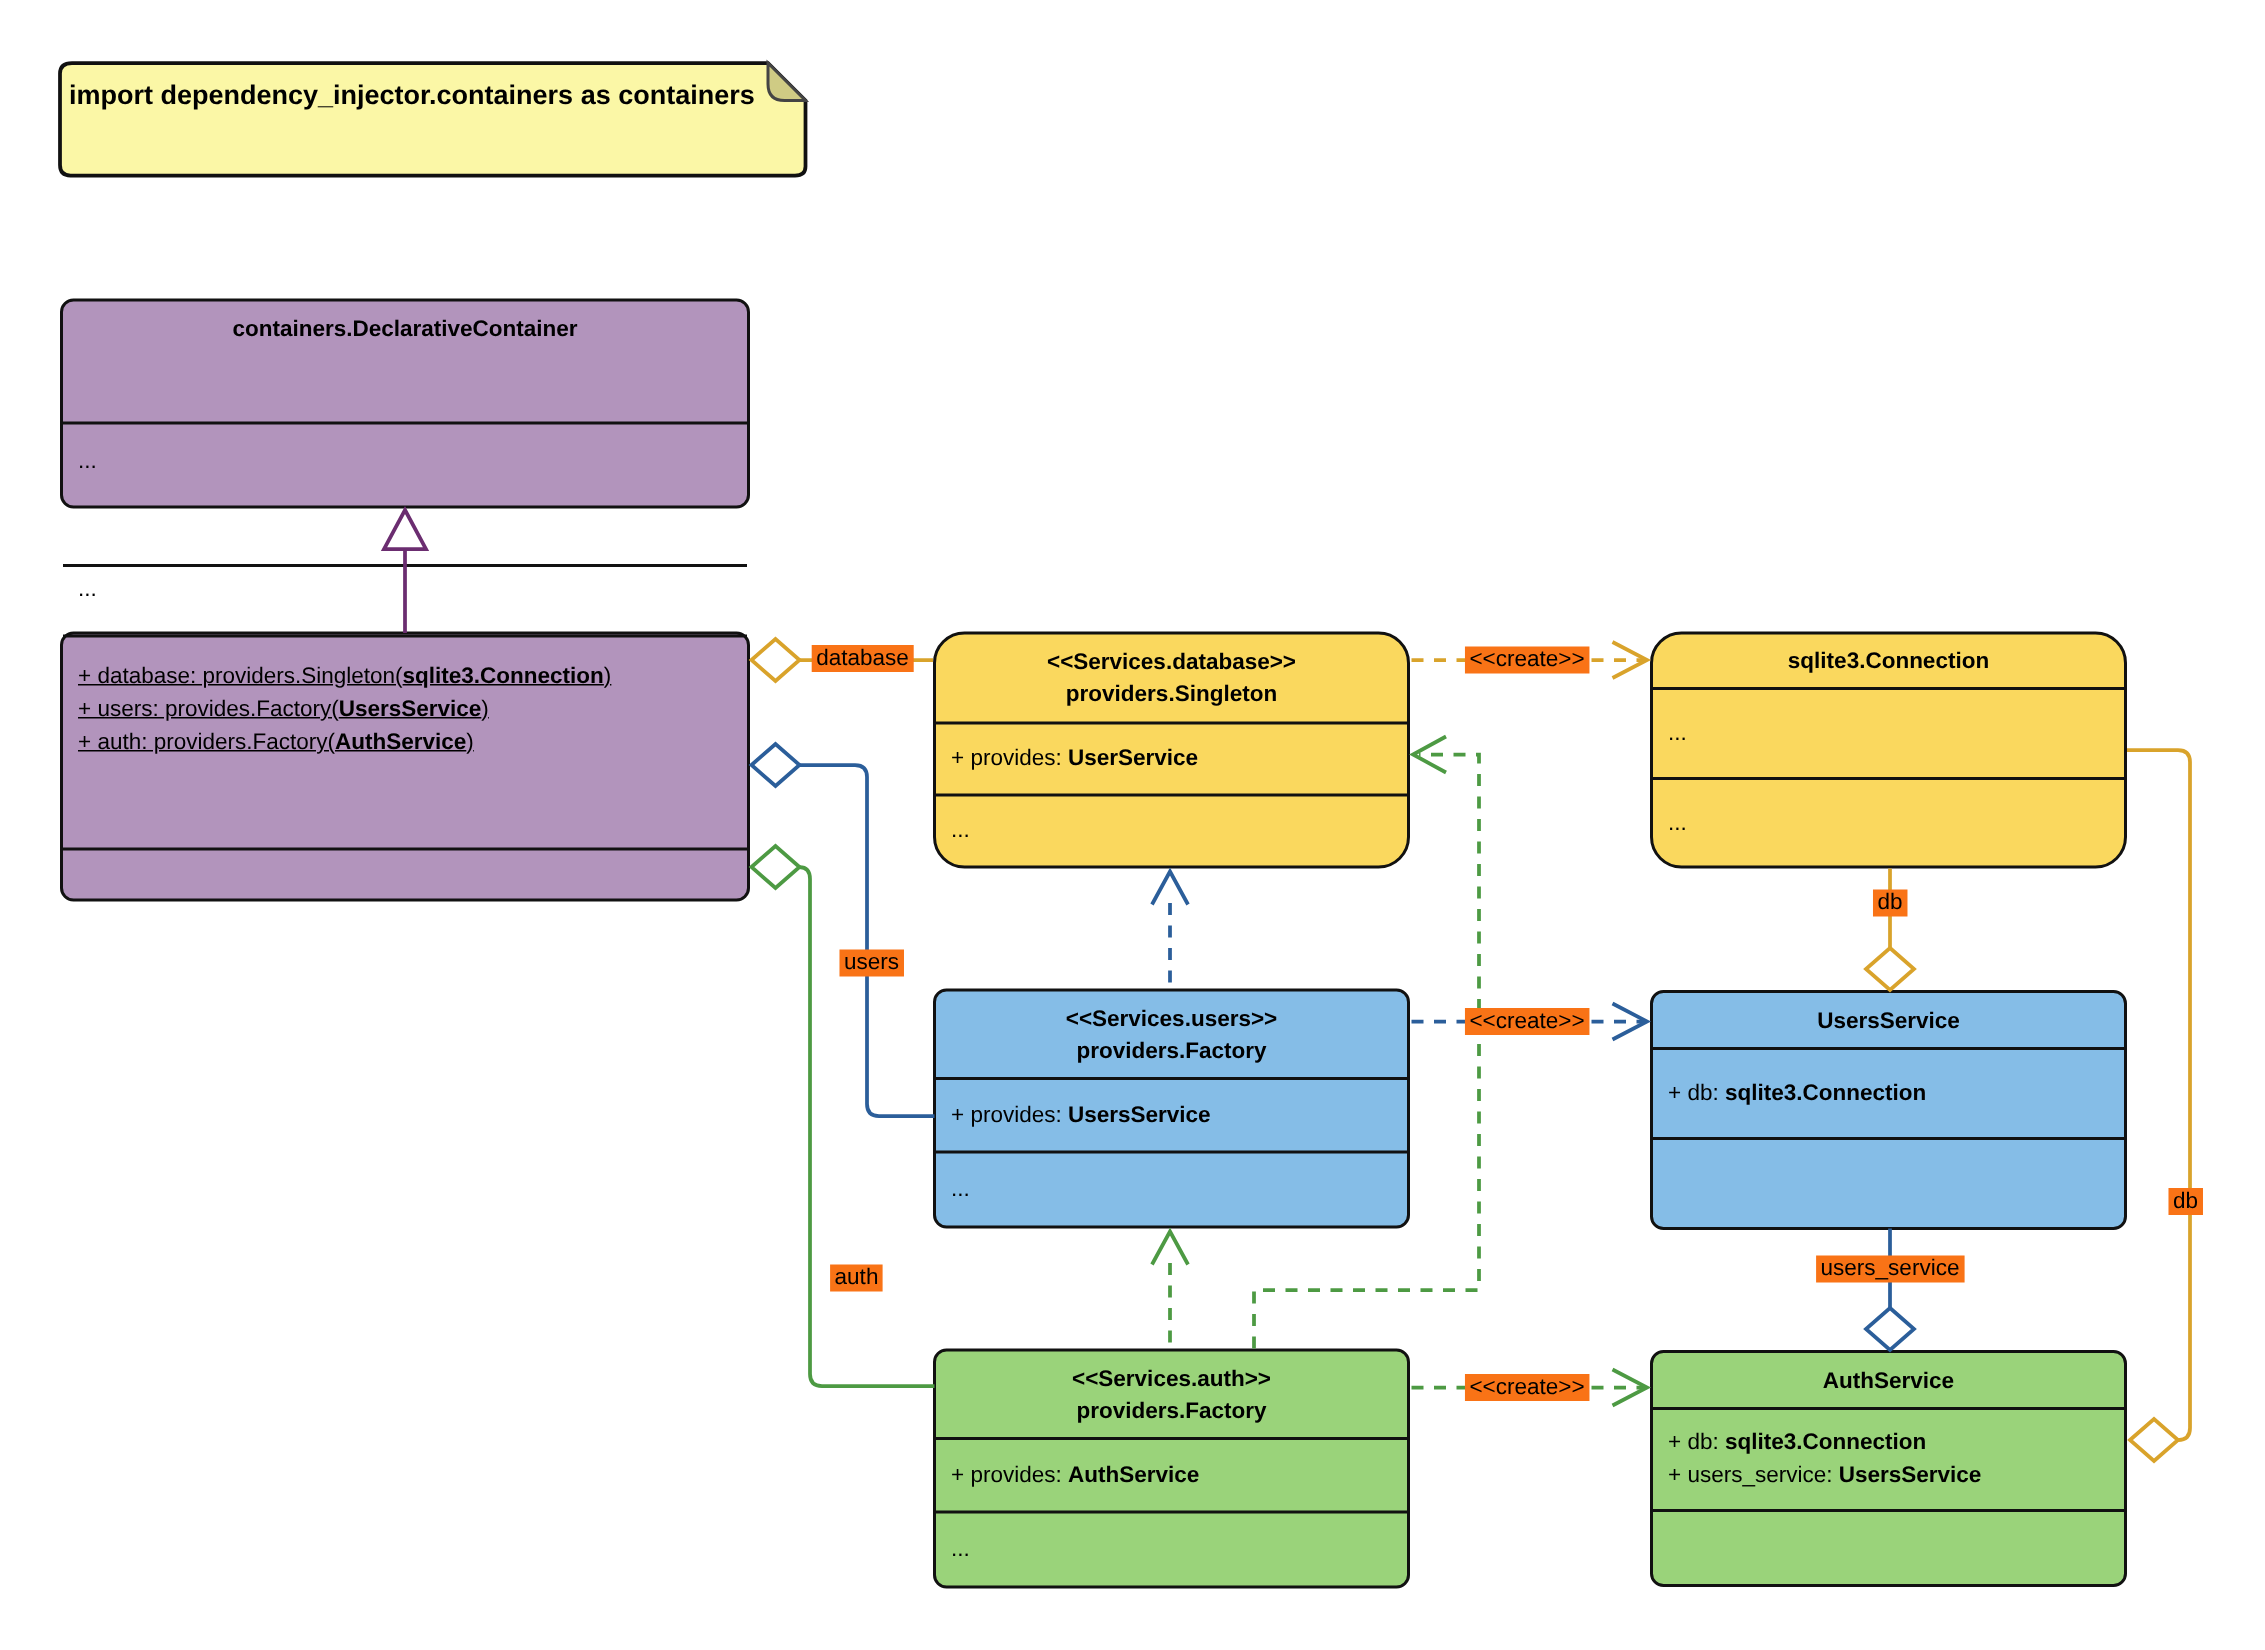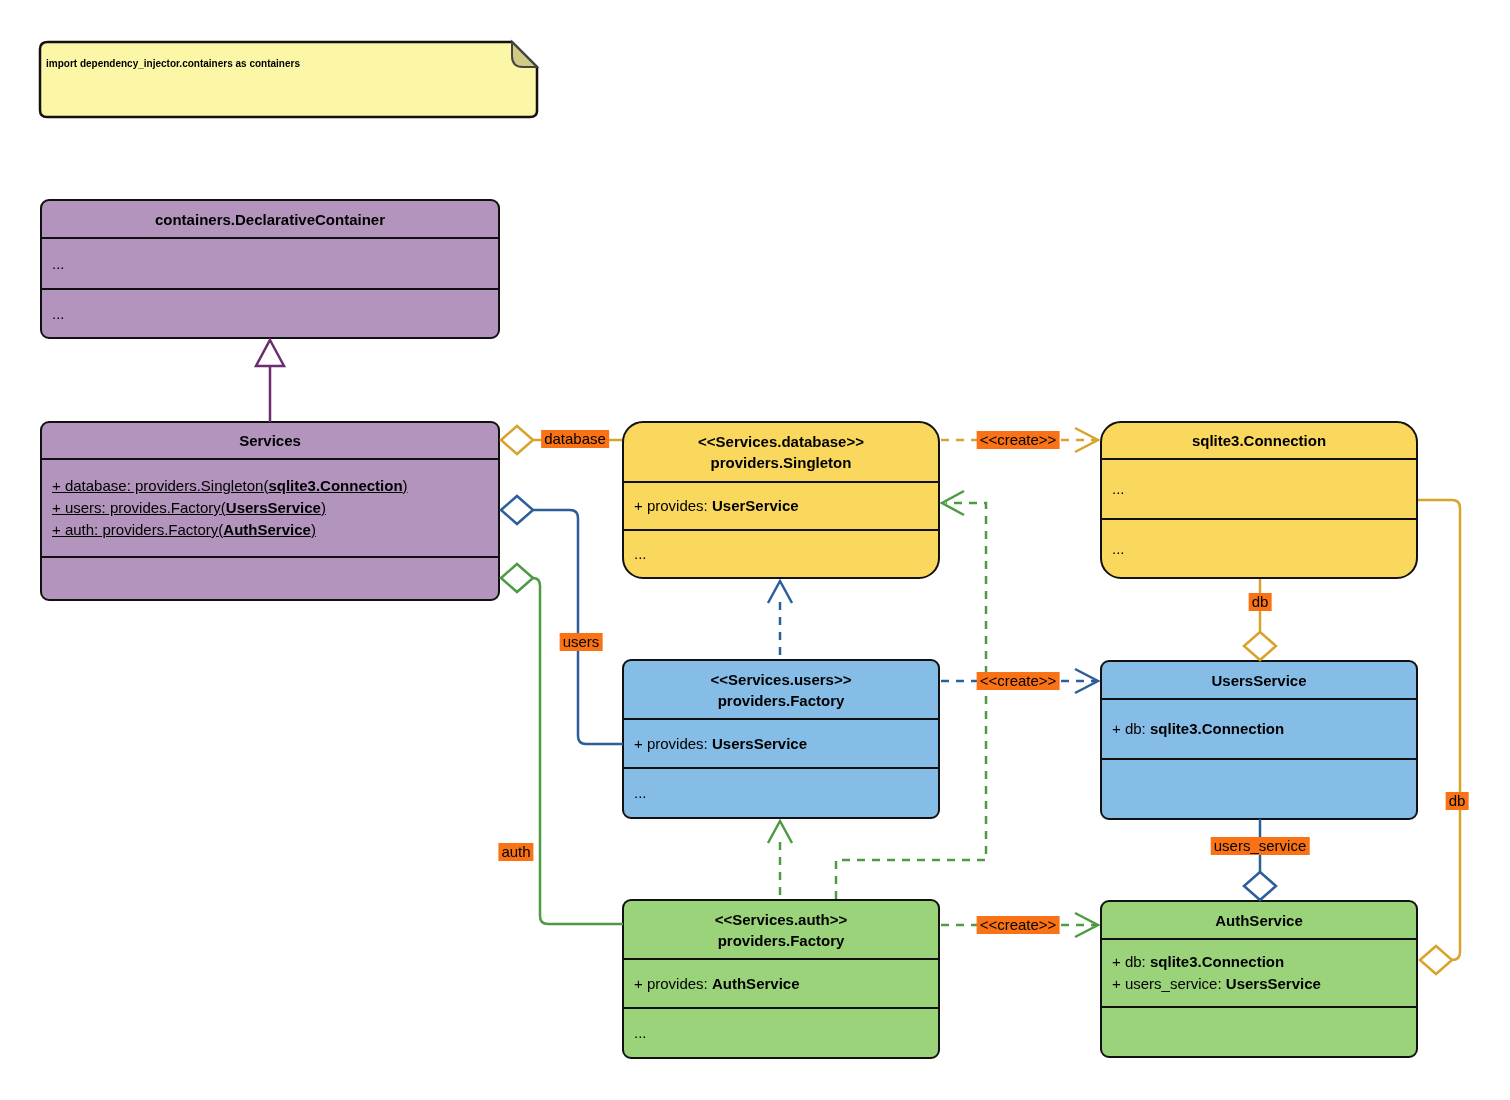--- a/index.html
+++ b/index.html
@@ -8,21 +8,21 @@
     font-family:"Liberation Sans", sans-serif;color:#000;
     -webkit-font-smoothing:antialiased;
   }
   
   .uml-class{
     position:absolute;box-sizing:border-box;
     border:2.5px solid #111;border-radius:9px;
     display:flex;flex-direction:column;z-index:2;
     font-size:15px;
   }
-  .c-purple{background:var(--purple-fill);}
+  .c-purple{background:var(--purple-fill);gap:44px;}
   .c-yellow{background:var(--yellow-fill);border-radius:21px;}
   .c-blue{background:var(--blue-fill);}
   .c-green{background:var(--green-fill);}
   .uml-title{
     display:flex;flex-direction:column;justify-content:center;align-items:center;
     font-weight:bold;text-align:center;line-height:21px;box-sizing:border-box;flex:0 0 auto;
   }
   .uml-sec{
     border-top:2.5px solid #111;box-sizing:border-box;
     display:flex;flex-direction:column;justify-content:center;
@@ -35,21 +35,21 @@
   svg.overlay{position:absolute;left:0;top:0;z-index:4;pointer-events:none;}
   
   .edge-label{
     position:absolute;transform:translate(-50%,-50%);
     background:#f97316;padding:0 3px;font-size:15px;line-height:18px;
     white-space:nowrap;z-index:5;
   }
   
   .note-text{
     position:absolute;left:46px;top:53px;width:482px;z-index:5;
-    font-size:10px;font-weight:bold;line-height:21px;
+    font-size:18px;font-weight:bold;line-height:21px;
   }
 </style>
 </head>
 <body>
 
 <svg class="overlay" width="1510" height="1100" viewBox="0 0 1510 1100">
 
   <g>
     <path d="M48,42 H512 L537,67 V111 Q537,117 530,117 H47 Q40,117 40,110 V49 Q40,42 48,42 Z" style="fill:var(--note-fill);stroke:#111;stroke-width:2.5"></path>
     <path d="M512,42 V56 Q512,67 523,67 H537 Z" style="fill:#cfcb84;stroke:#444;stroke-width:2"></path>
@@ -131,23 +131,20 @@
   </div>
   <div class="uml-sec" style="height:51px">
     <div>...</div>
   </div>
   <div class="uml-sec grow">
     <div>...</div>
   </div>
 </div>
 
 <div class="uml-class c-purple" style="left:40px;top:421px;width:460px;height:180px">
-  <div class="uml-title" style="height:35px">
-    <div>Services</div>
-  </div>
   <div class="uml-sec" style="height:98px;justify-content:center">
     <div><span class="u"><span>+ database: providers.Singleton(</span><b>sqlite3.Connection</b><span>)</span></span></div>
     <div><span class="u"><span>+ users: provides.Factory(</span><b>UsersService</b><span>)</span></span></div>
     <div><span class="u"><span>+ auth: providers.Factory(</span><b>AuthService</b><span>)</span></span></div>
   </div>
   <div class="uml-sec grow"></div>
 </div>
 
 <div class="uml-class c-yellow" style="left:622px;top:421px;width:318px;height:158px">
   <div class="uml-title" style="height:58px">
@@ -217,18 +214,18 @@
   <div class="uml-sec" style="height:68px">
     <div><span>+ db: </span><b>sqlite3.Connection</b></div>
     <div><span>+ users_service: </span><b>UsersService</b></div>
   </div>
   <div class="uml-sec grow"></div>
 </div>
 
 <div class="edge-label" style="left:575px;top:439px">database</div>
 <div class="edge-label" style="left:1018px;top:440px">&lt;&lt;create&gt;&gt;</div>
 <div class="edge-label" style="left:581px;top:642px">users</div>
-<div class="edge-label" style="left:516px;top:852px">auth</div>
+<div class="edge-label" style="left:571px;top:852px">auth</div>
 <div class="edge-label" style="left:1018px;top:681px">&lt;&lt;create&gt;&gt;</div>
 <div class="edge-label" style="left:1260px;top:602px">db</div>
 <div class="edge-label" style="left:1457px;top:801px">db</div>
 <div class="edge-label" style="left:1260px;top:846px">users_service</div>
 <div class="edge-label" style="left:1018px;top:925px">&lt;&lt;create&gt;&gt;</div>
 
 </body></html>

